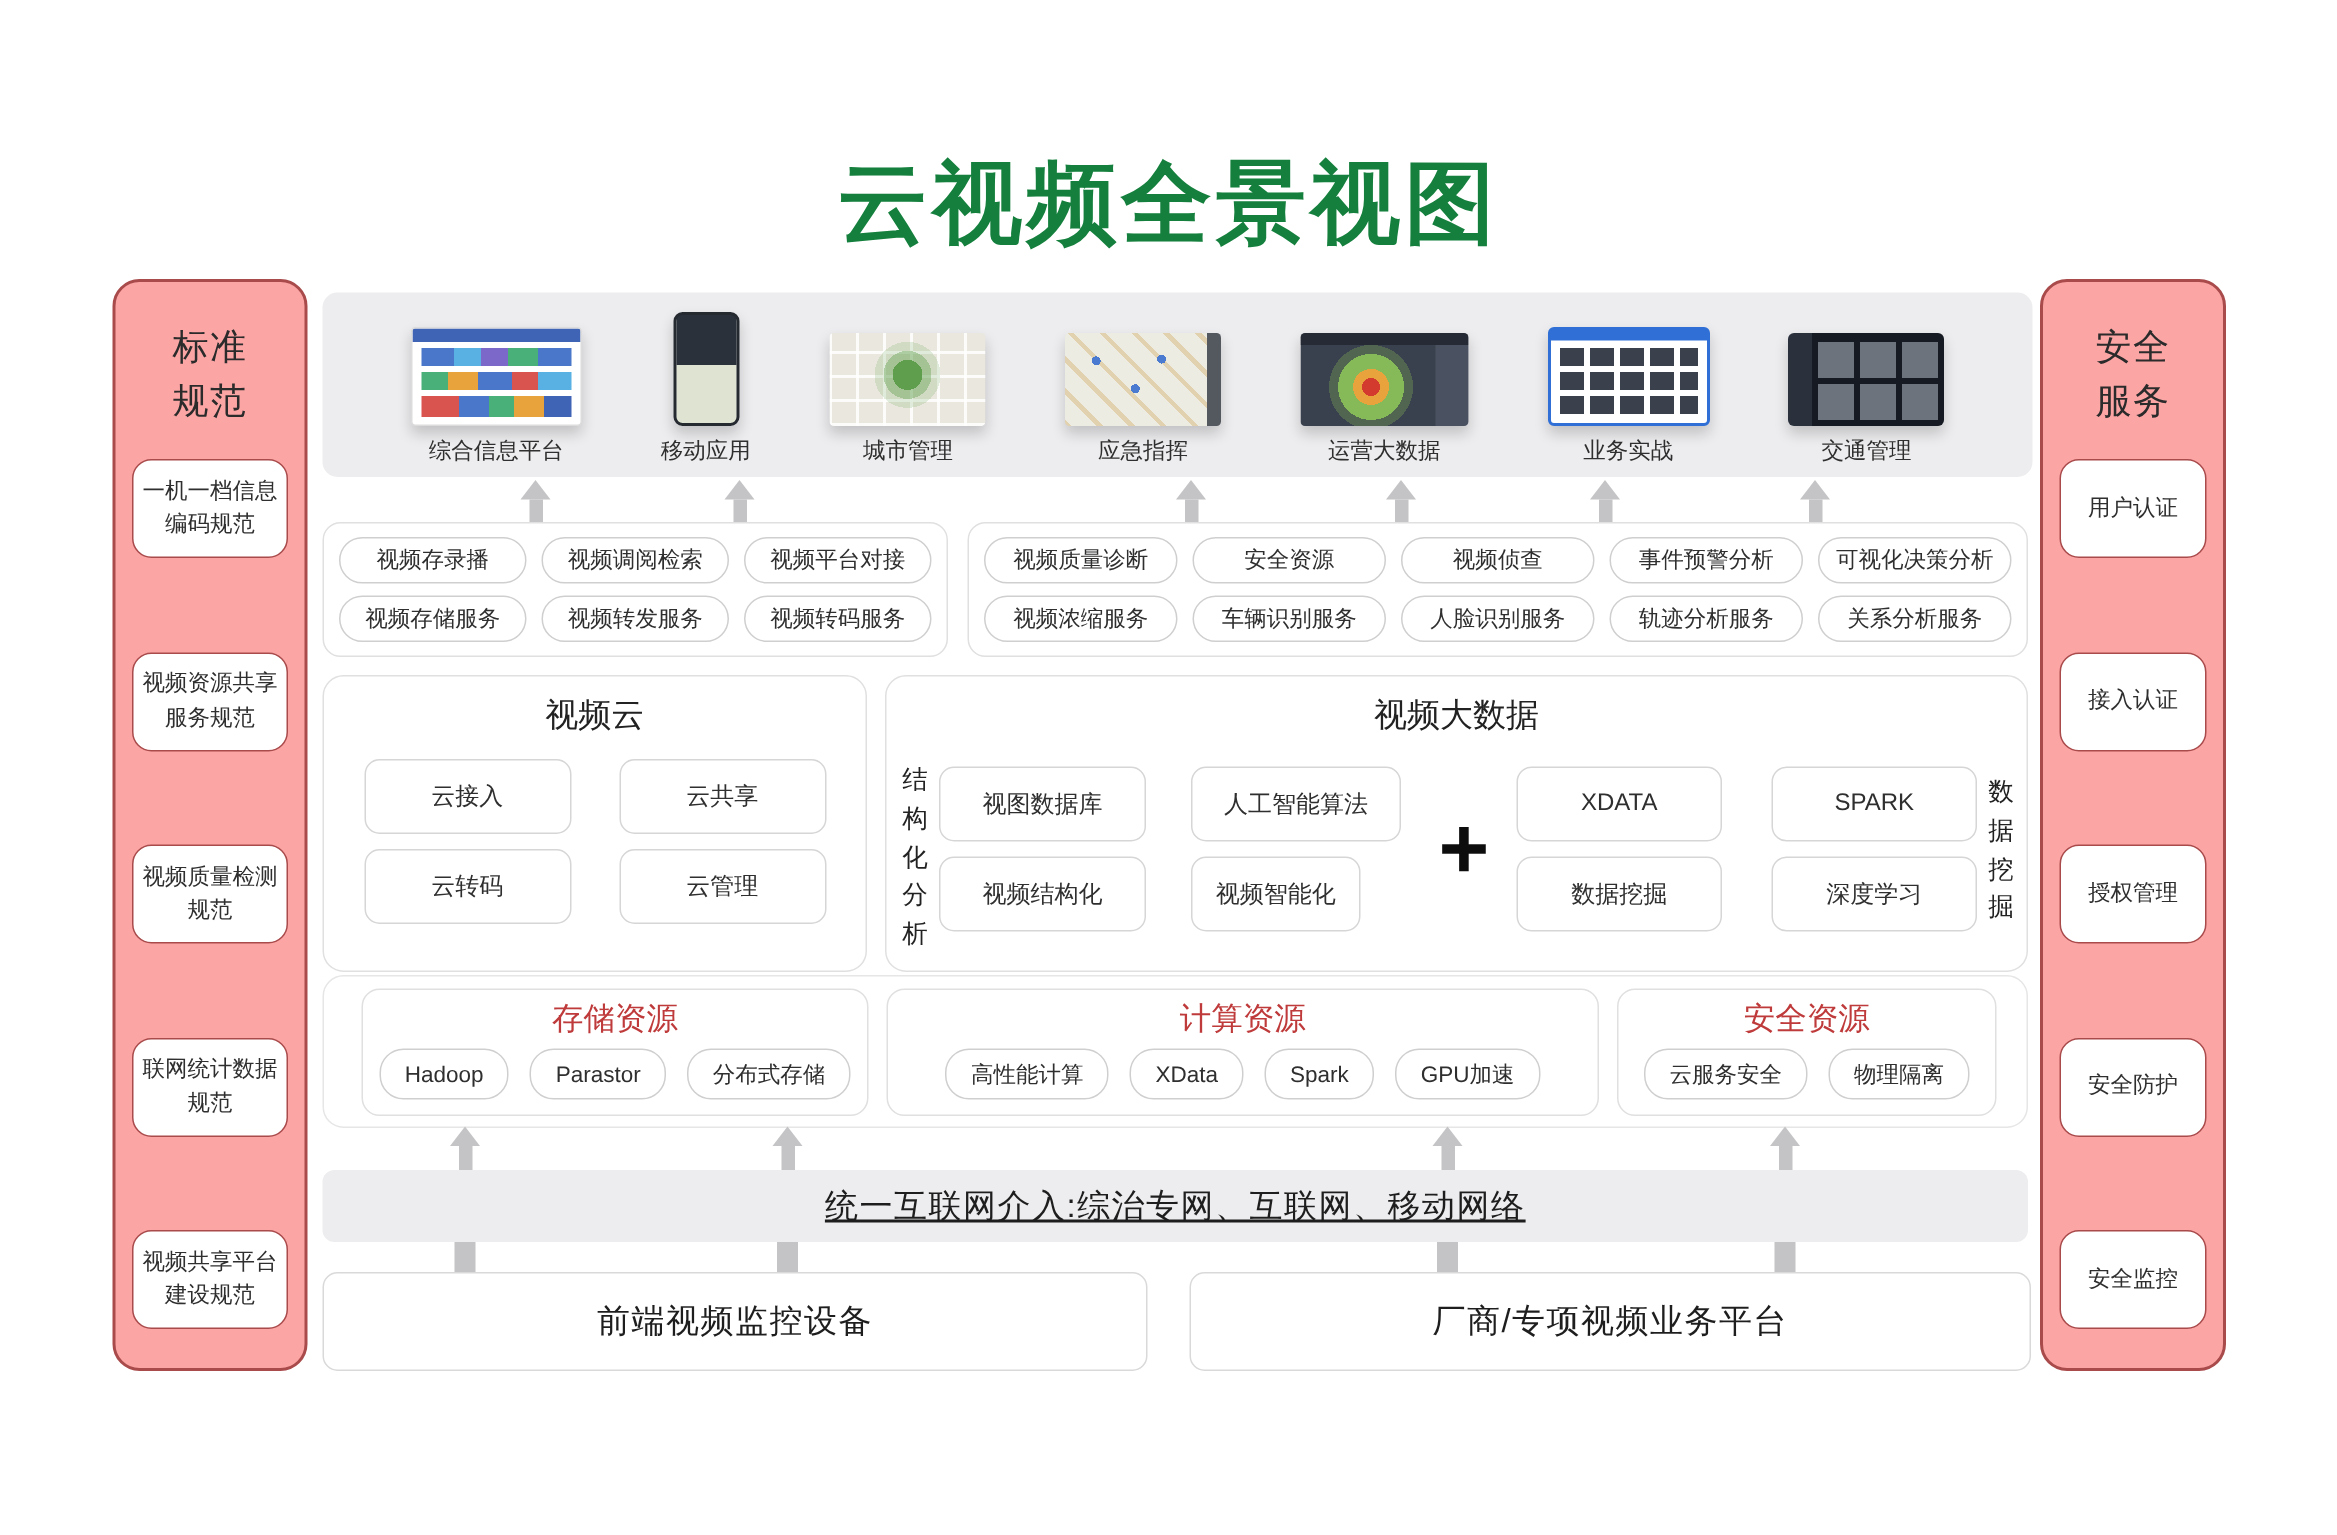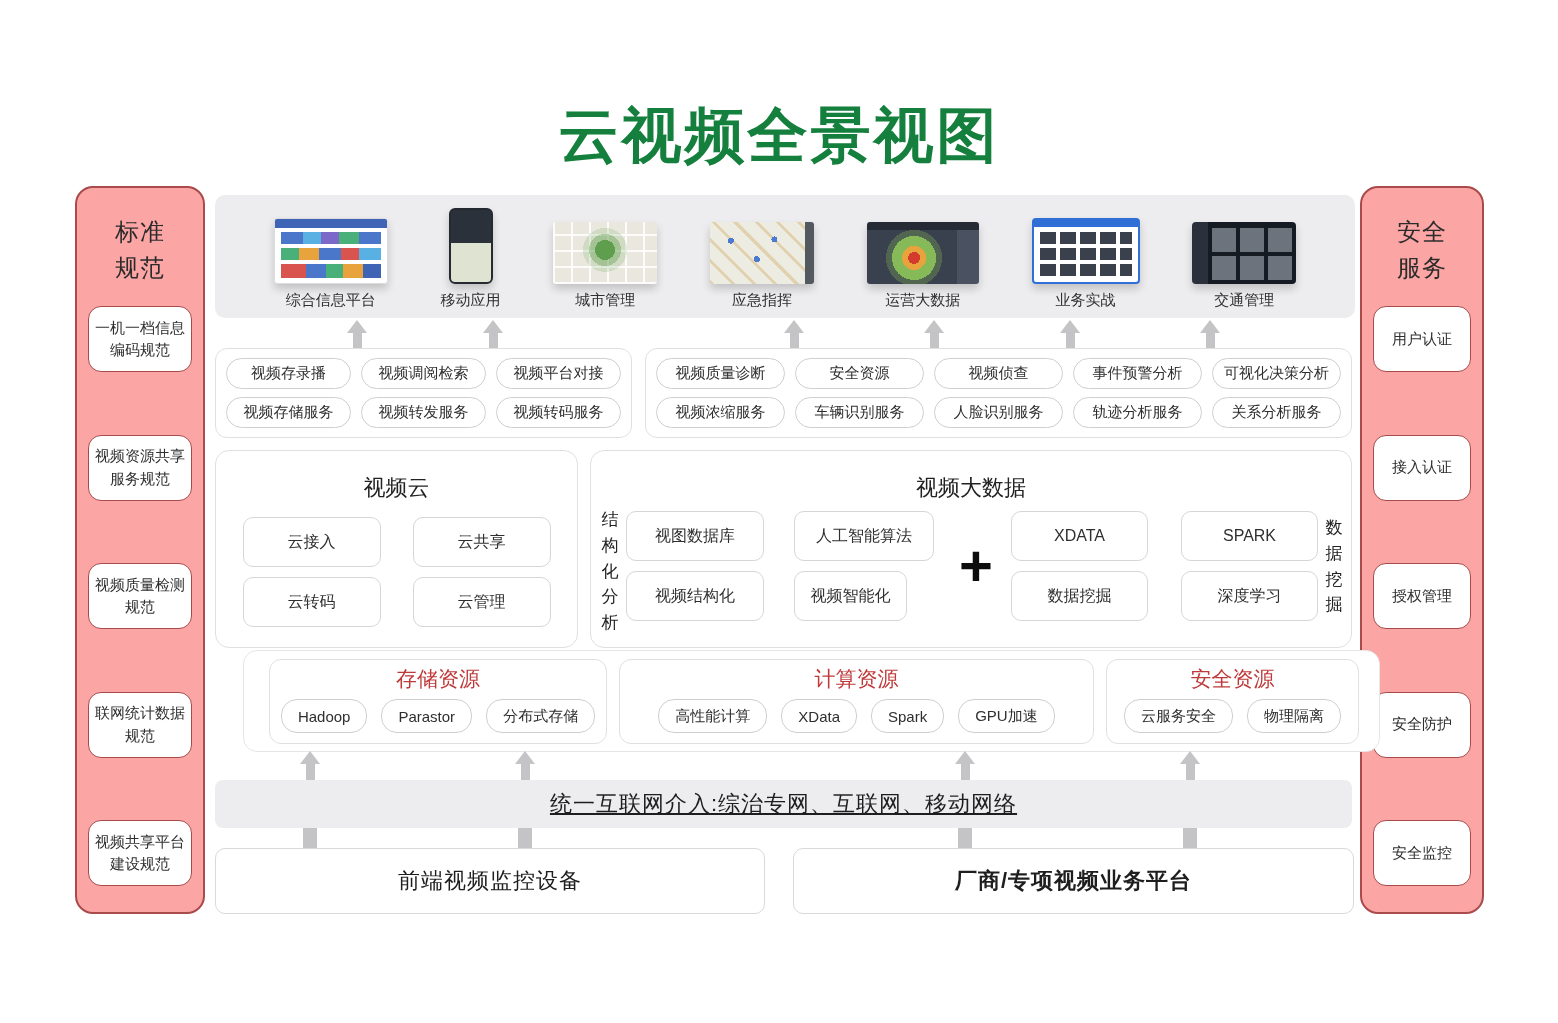--- a/index.html
+++ b/index.html
@@ -98,57 +98,57 @@
   
   .svc{border-radius:12px;padding:9px 10px;display:flex;flex-direction:column;gap:8px;}
   .svc-basic{left:215px;top:348px;width:417px;height:90px;}
   .svc-intel{left:645px;top:348px;width:707px;height:90px;}
   .svc-row{display:flex;gap:10px;flex:1;}
   .pill{flex:1;border:1px solid var(--pill-line);border-radius:17px;display:flex;align-items:center;
         justify-content:center;font-size:15px;background:#fff;white-space:nowrap;}
 
   
   .cloud{left:215px;top:450px;width:363px;height:198px;border-radius:14px;}
-  .panel-title{text-align:center;font-size:22px;margin-top:22px;color:#222;}
+  .panel-title{text-align:center;font-size:22px;margin-top:11px;color:#222;}
   .cloud-grid{margin-top:14px;display:grid;grid-template-columns:repeat(2,138px);justify-content:center;
               column-gap:32px;row-gap:10px;}
   .cell{height:50px;border:1px solid #d6d6d6;border-radius:10px;display:flex;align-items:center;
         justify-content:center;font-size:16px;background:#fff;box-sizing:border-box;}
 
   
   .bigdata{left:590px;top:450px;width:762px;height:198px;border-radius:14px;}
   .bd-cell{position:absolute;width:138px;height:50px;border:1px solid #d6d6d6;border-radius:10px;
            display:flex;align-items:center;justify-content:center;font-size:16px;background:#fff;
            box-sizing:border-box;}
   .v-label{position:absolute;width:22px;font-size:17px;line-height:1.52;word-break:break-all;
            text-align:center;color:#222;}
   .plus-sign{position:absolute;left:355px;top:58px;width:60px;height:112px;display:flex;
              align-items:center;justify-content:center;font-size:58px;font-weight:800;color:#0d0d0d;}
 
   
-  .res-outer{left:215px;top:650px;width:1137px;height:102px;border-radius:14px;border-color:#e6e6e6;margin-left:28px;}
+  .res-outer{left:215px;top:650px;width:1137px;height:102px;border-radius:14px;border-color:#e6e6e6;}
   .res-group{position:absolute;top:8px;height:85px;border:1px solid var(--line);border-radius:12px;
              background:#fff;box-sizing:border-box;}
   .res-storage{left:25px;width:338px;}
   .res-compute{left:375px;width:475px;}
   .res-security{left:862px;width:253px;}
   .res-title{text-align:center;font-size:21px;color:var(--red-title);margin-top:5px;}
   .res-pills{display:flex;justify-content:center;gap:14px;margin-top:6px;padding:0 8px;}
   .res-pill{height:32px;padding:0 16px;border:1px solid var(--pill-line);border-radius:16px;
             display:flex;align-items:center;font-size:15px;background:#fff;white-space:nowrap;}
 
   
   .banner{position:absolute;left:215px;top:780px;width:1137px;height:48px;background:var(--band);
           border-radius:8px;display:flex;align-items:center;justify-content:center;font-size:22px;
           color:#1e1e1e;letter-spacing:1px;text-decoration:underline;}
   .bottom-box{position:absolute;top:848px;height:64px;border:1px solid #d9d9d9;border-radius:10px;
               display:flex;align-items:center;justify-content:center;font-size:22px;background:#fff;
               color:#1e1e1e;letter-spacing:1px;}
   .bottom-left{left:215px;width:548px;}
-  .bottom-right{left:793px;width:559px;font-weight:bold;}
+  .bottom-right{left:793px;width:559px;}
 </style>
 </head>
 <body>
 
 <div id="canvas">
 
   <div class="main-title">云视频全景视图</div>
 
   <div class="side-panel left">
     <div class="side-title">标准规范</div>

